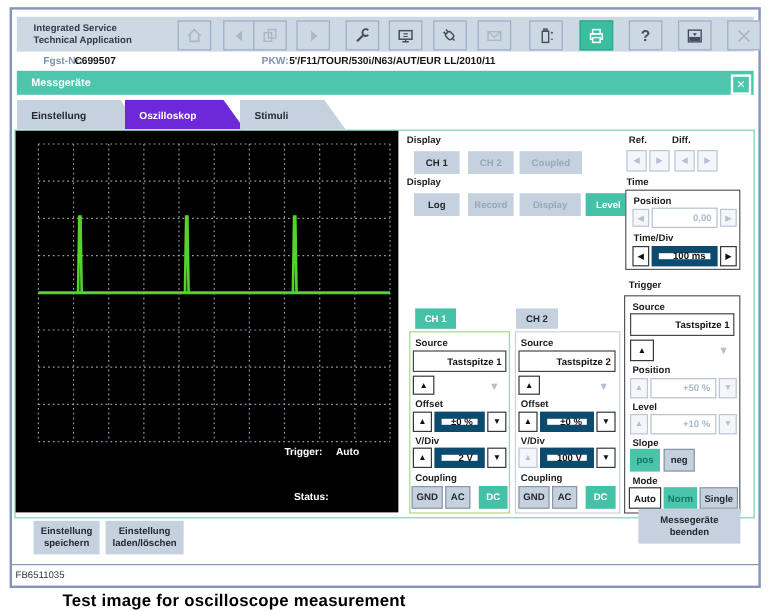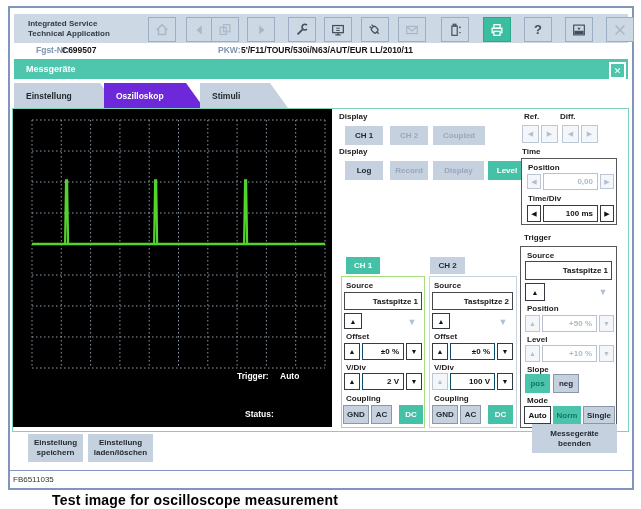--- a/index.html
+++ b/index.html
@@ -44,21 +44,21 @@
   .btn.tealtxt{background:#4cc3ab;color:#0e7a66;}
   .btn.white{background:#fff;border:1.5px solid #33393f;color:#111;}
   .btn.bordered{border:1px solid #8a97a8;}
   
   .arr{display:flex;align-items:center;justify-content:center;font-size:7px;box-sizing:border-box;}
   .arr.en{border:1px solid #33393f;color:#111;background:#fff;}
   .arr.dis{border:1px solid #bcc7d6;color:#b3c0d0;background:#f4f6fa;}
   .arr.plain-dis{color:#b3c0d0;background:transparent;border:none;font-size:9px;}
   .val{box-sizing:border-box;background:#fff;display:flex;align-items:center;justify-content:flex-end;
        padding-right:4px;font-size:8px;font-weight:bold;}
-  .val.en{border:1px solid #0c4a6e;color:#111;}
+  .val.en{border:6px solid #0c4a6e;color:#111;}
   .val.dis{border:1px solid #b6c2d2;color:#a7bccb;}
   .groupbox{border:1.5px solid #55595e;background:#fff;box-sizing:border-box;}
   .srcfield{box-sizing:border-box;border:1px solid #44484d;background:#fff;display:flex;align-items:center;
             justify-content:flex-end;padding-right:3px;font-size:8px;font-weight:bold;color:#111;}
   
   .footbtn{background:#c6d1e0;color:#23292f;font-size:8px;font-weight:bold;line-height:10px;
            display:flex;align-items:center;justify-content:center;text-align:center;}
   .fb{font-size:8px;color:#333;}
   .caption{font-size:14px;font-weight:bold;color:#000;letter-spacing:0.2px;margin-left:48px;}
 </style>

